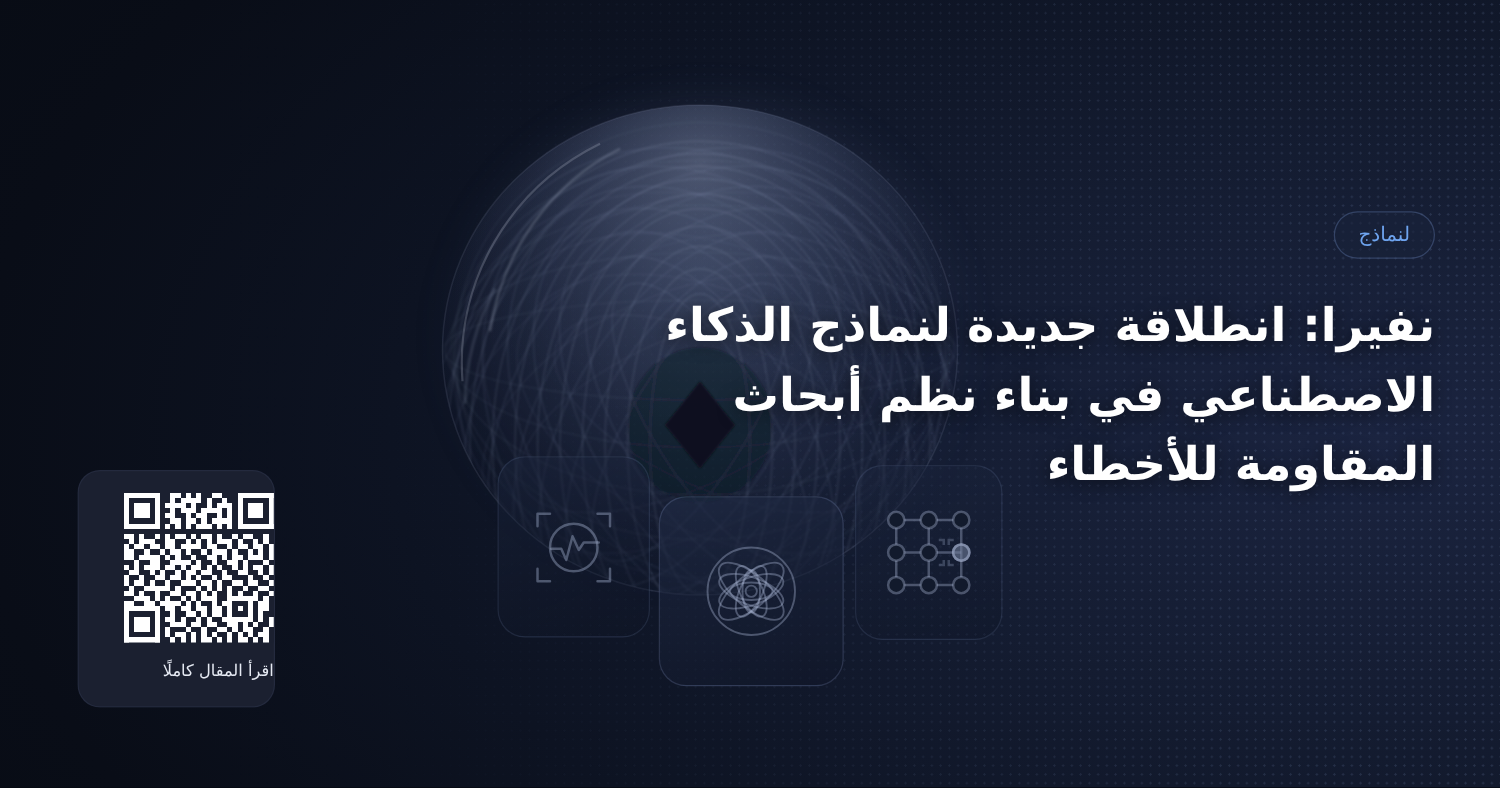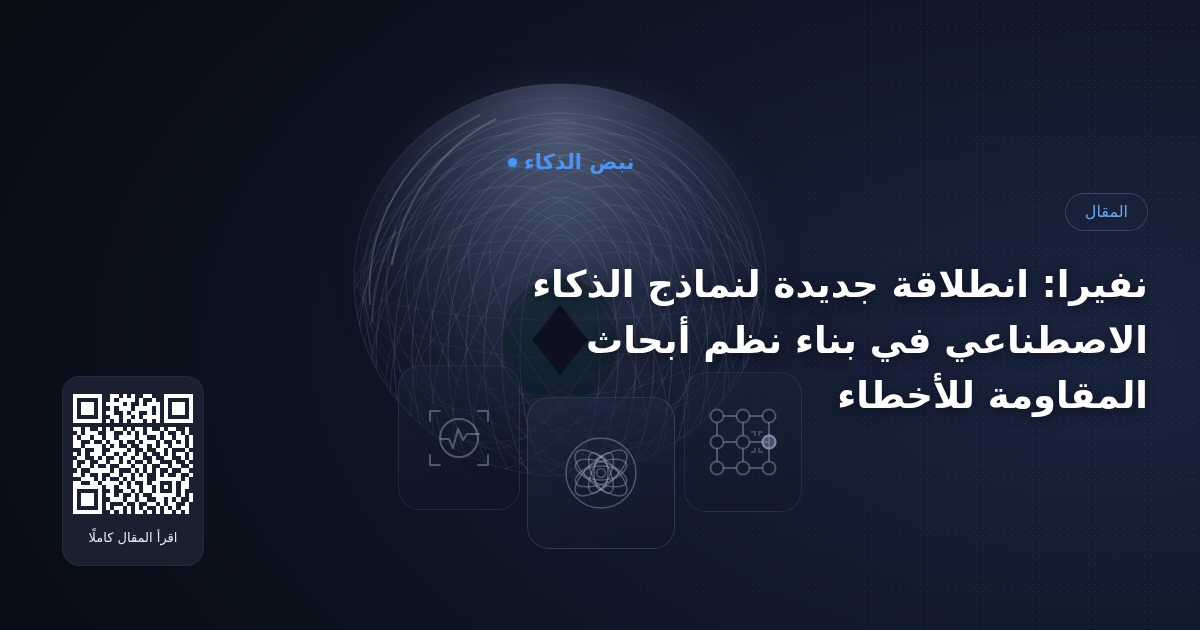--- a/index.html
+++ b/index.html
@@ -109,26 +109,26 @@
     line-height:1.50;
     font-weight:bold;
     letter-spacing:0;
     text-shadow:0 2px 14px rgba(0,0,0,0.55);
   }
 
   
   .qr-card {
     position:absolute;
     left:62px; top:376px;
-    width:142px; height:190px;
+    width:158px; height:190px;
     border-radius:18px;
     background:#1b2030;
     border:1px solid rgba(120,140,185,0.10);
     display:flex; flex-direction:column;
-    align-items:center; justify-content:flex-start;
+    align-items:flex-start; justify-content:flex-start;
     padding:17px 0 0;
   }
   .qr-code { width:120px; height:120px; display:block; }
   .qr-label {
     margin-top:16px;
     color:#e6eaf3;
     font-size:13px;
     direction:rtl;
     text-align:center;
     font-weight:normal;
@@ -285,27 +285,23 @@
             <ellipse rx="17" ry="7" transform="rotate(90)"></ellipse>
             <circle r="4.5"></circle>
           </g>
         </svg>
       </span>
     </div>
   </div>
 
   <div class="content">
 
-    <div class="brand">
-      <span class="brand-dot"></span>
-      <span>نبض الذكاء</span>
-    </div>
 
     <div style="display:flex;justify-content:flex-start;">
-      <span class="badge">المقال</span>
+      <span class="badge">لنماذج</span>
     </div>
 
     <h1 class="headline">نفيرا: انطلاقة جديدة لنماذج الذكاء الاصطناعي في بناء نظم أبحاث المقاومة للأخطاء</h1>
   </div>
 
   <div class="qr-card">
     <svg class="qr-code" viewBox="0 0 29 29" shape-rendering="crispEdges">
       <rect width="29" height="29" fill="#1b2030"></rect>
       <g fill="#ffffff">
 

